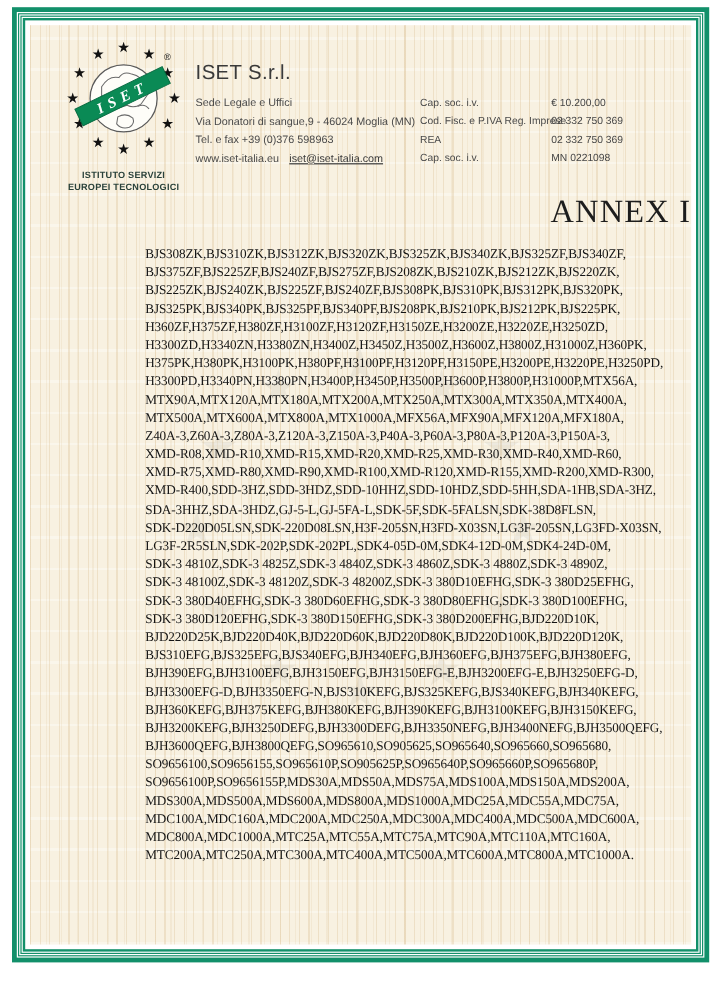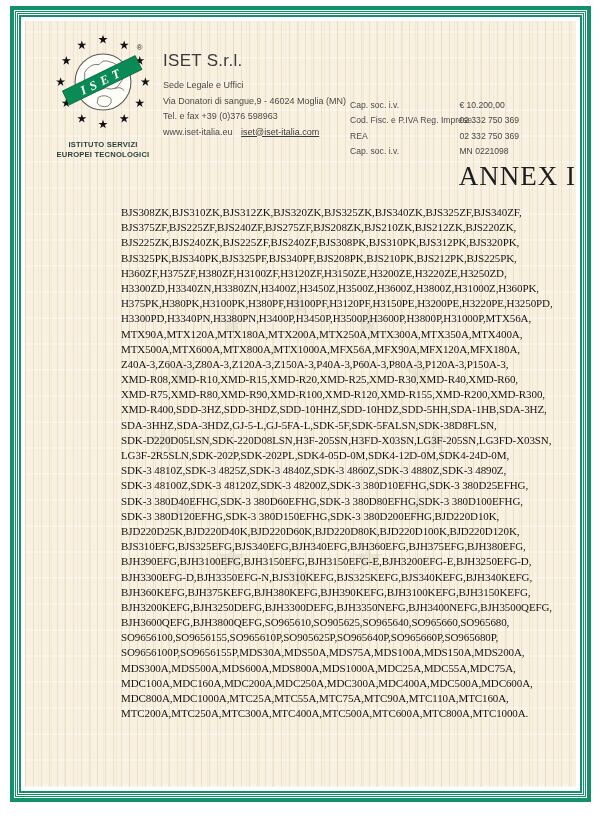--- a/index.html
+++ b/index.html
@@ -39,21 +39,21 @@
   .company-name{position:absolute;left:138px;top:30px;font-size:17px;color:#3a3a3a;letter-spacing:.3px;}
   .addr{position:absolute;left:138px;top:57px;font-size:9px;color:#4a4a4a;}
   .addr div{height:15.6px;line-height:15.6px;}
   .contact-line{position:absolute;left:138px;top:103.5px;font-size:9px;color:#4a4a4a;line-height:15.6px;}
   .email-link{text-decoration:underline;margin-left:6px;color:#3a3a3a;cursor:pointer;}
 
   
   .registry{position:absolute;left:325px;top:57px;font-size:8.6px;color:#4a4a4a;}
   .reg-row{height:15.4px;line-height:15.4px;white-space:nowrap;}
   .reg-label{display:inline-block;width:107px;}
-  .reg-value{display:inline-block;color:#454545;margin-top:20px;}
+  .reg-value{display:inline-block;color:#454545;}
 
   
   .annex-title{position:absolute;left:0;top:140px;width:100%;text-align:right;
     font-family:"Liberation Serif",serif;font-weight:400;font-size:27px;color:#1d1d1d;letter-spacing:1px;}
 
   
   .codes{position:absolute;left:96px;top:184px;font-family:"Liberation Serif",serif;
     font-size:11px;color:#141414;letter-spacing:-0.1px;}
   .code-line{height:15.2px;line-height:15.2px;white-space:nowrap;}
 </style>

